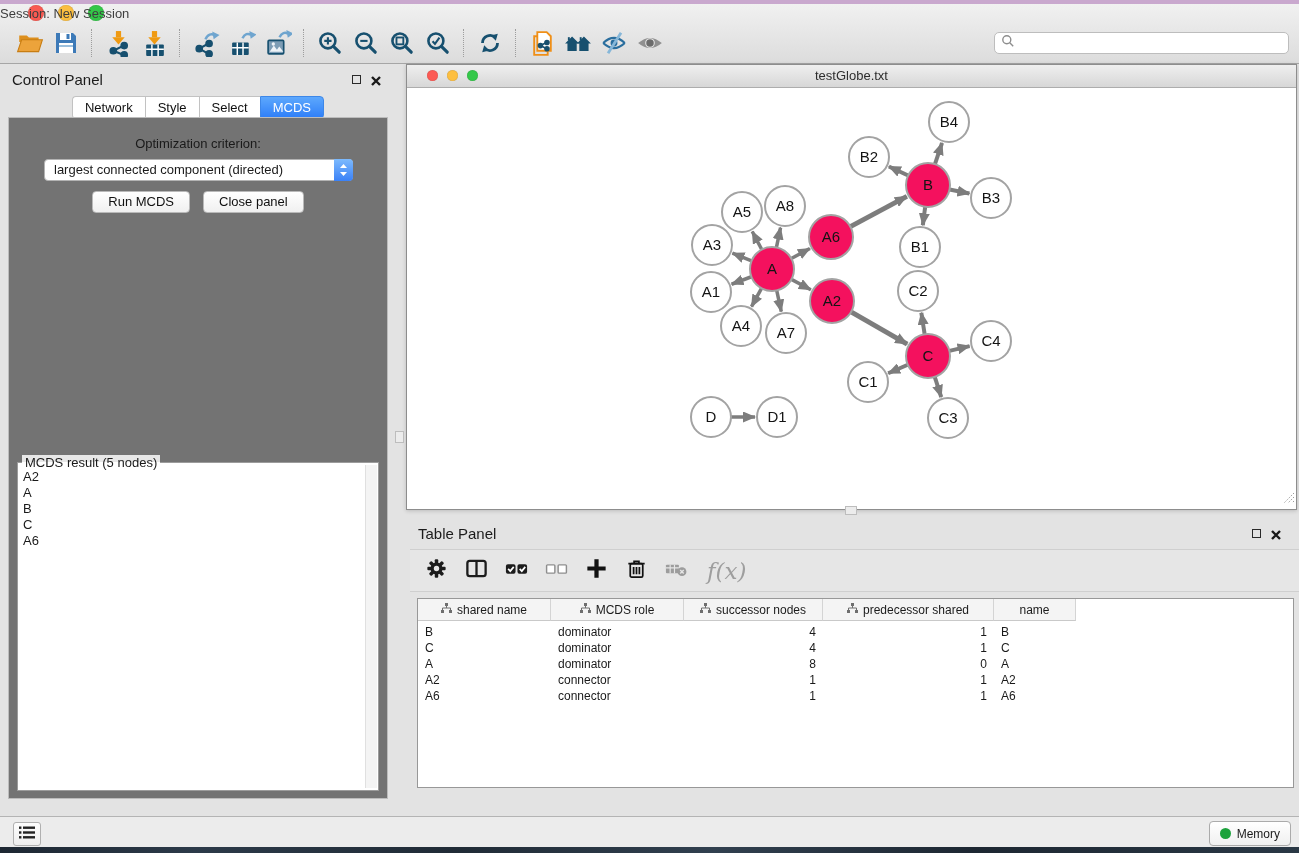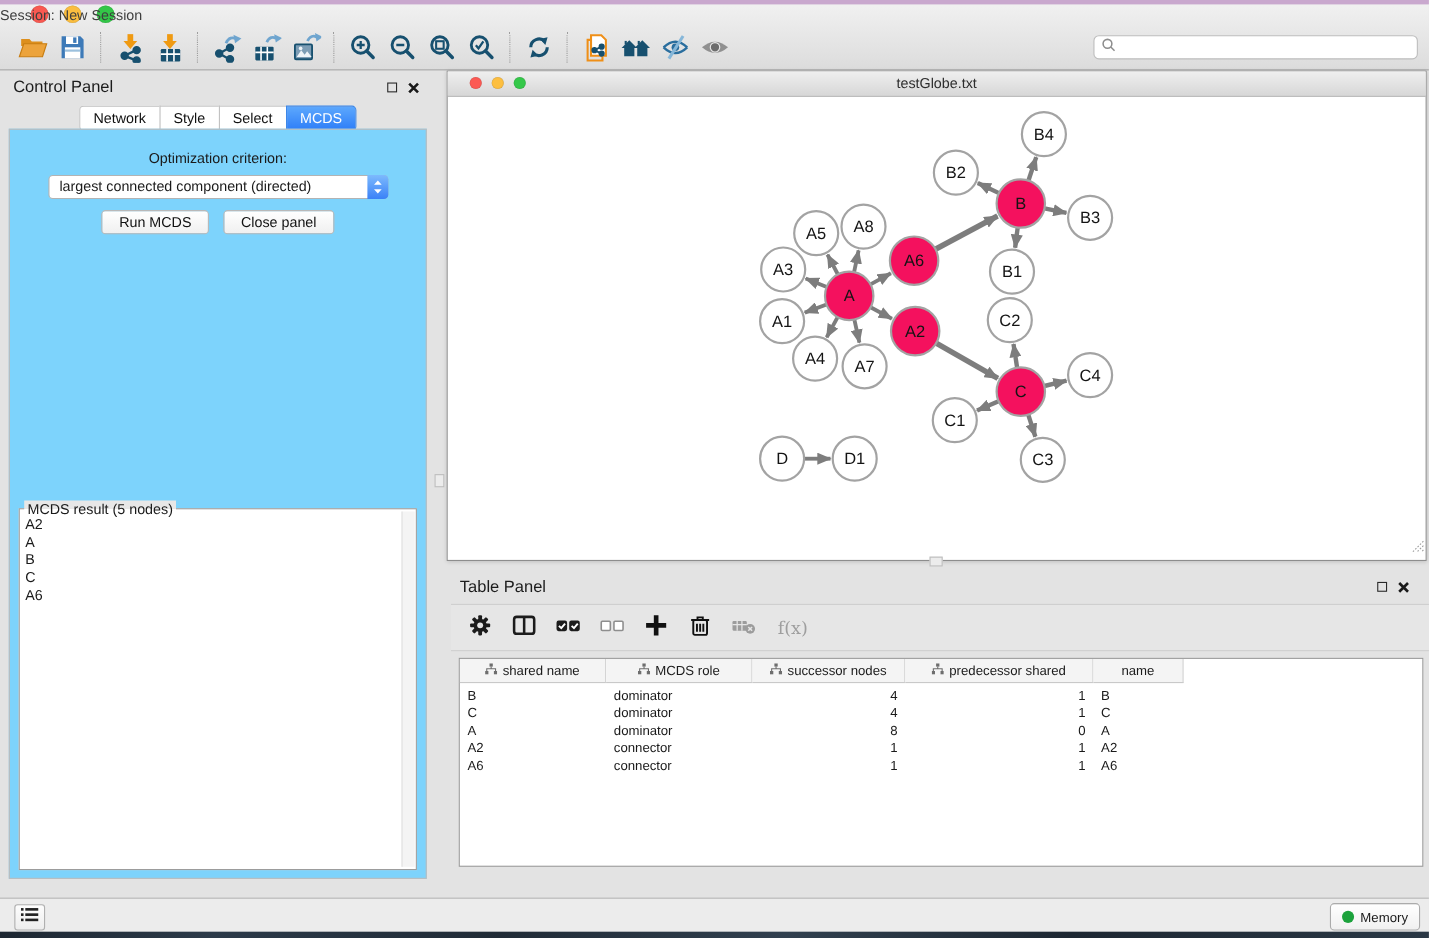--- a/index.html
+++ b/index.html
@@ -23,21 +23,21 @@
   .cpanel{position:absolute;left:4px;top:66px;width:388px;height:746px}
   .panel-title{position:absolute;left:8px;top:5px;font-size:15px;color:#1c1c1c}
   .float-ico{position:absolute;width:9px;height:9px;border:1.5px solid #2a2a2a;box-sizing:border-box;display:block}
   .pfloat{top:9px;right:31px}
   .pclose{position:absolute;top:7px;right:10px;width:12px;height:12px}
   .ctabs{position:absolute;top:30px;left:0;width:100%;display:flex;justify-content:center}
   .ctab{font-size:13px;line-height:15px;padding:3px 12px;background:#fff;border:1px solid #c2c2c2;border-right:none;color:#111}
   .ctab:first-child{border-radius:4px 0 0 4px}
   .ctab:last-child{border-right:1px solid #c2c2c2;border-radius:0 4px 4px 0}
   .ctab.active{background:linear-gradient(#5da8fd,#2e7ef8);color:#fff;border-color:#3d87e8}
-  .cbody{position:absolute;left:4px;right:4px;top:51px;bottom:13px;background:#7dd3fc;border:1px solid #bcbcbc}
+  .cbody{position:absolute;left:4px;right:4px;top:51px;bottom:13px;background:#737373;border:1px solid #bcbcbc}
   .opt-label{position:absolute;top:18px;left:0;width:100%;text-align:center;font-size:13px}
   .dropdown{position:absolute;left:35px;right:34px;top:41px;height:22px;background:#fff;border:1px solid #b3b3b3;
             border-radius:4px;font-size:13px;line-height:20px;padding-left:9px;box-sizing:border-box}
   .dd-step{position:absolute;right:-1px;top:-1px;width:19px;height:22px;border-radius:0 4px 4px 0;
            background:linear-gradient(#7dbafd,#3a81f7);display:flex;align-items:center;justify-content:center}
   .btn-row{position:absolute;top:73px;left:0;width:100%;display:flex;justify-content:center;gap:13px}
   .btn{height:22px;line-height:20px;border:1px solid #b9b9b9;border-radius:4px;background:linear-gradient(#ffffff,#f0f0f0);
        font-size:13px;padding:0 15px;color:#111}
   .mcds{position:absolute;left:8px;right:8px;top:344px;bottom:7px;border:1px solid #9c9c9c;background:#fff}
   .mcds-label{position:absolute;top:-8px;left:4px;font-size:13px;padding:0 3px;
@@ -54,21 +54,21 @@
   .n-red{left:20px;background:#fc5a54}.n-yellow{left:40px;background:#fdbf40}.n-green{left:60px;background:#35c84a}
   #graph{position:absolute;left:0;top:22px}
   .corner-grip{position:absolute;right:1px;bottom:1px}
   .vgrip{position:absolute;left:395px;top:431px;width:9px;height:12px;background:#ececec;border:1px solid #bdbdbd;box-sizing:border-box}
   .hgrip{position:absolute;left:845px;top:506px;width:12px;height:9px;background:#ececec;border:1px solid #bdbdbd;box-sizing:border-box;z-index:3}
   
   .tpanel{position:absolute;left:410px;top:520px;right:0;height:295px}
   .ttoolbar{position:absolute;left:0;right:0;top:29px;height:43px;background:#e6e6e6;
             border-top:1px solid #cfcfcf;border-bottom:1px solid #cfcfcf;display:flex;align-items:center;padding-left:13px;gap:13px;box-sizing:border-box}
   .tticon{width:27px;height:27px;display:flex;align-items:center;justify-content:center;flex:0 0 auto}
-  .fx{font-family:"DejaVu Serif",serif;font-size:16px;color:#9e9e9e;margin-left:4px}
+  .fx{font-family:"DejaVu Serif",serif;font-style:italic;font-size:23px;color:#9e9e9e;margin-left:4px}
   .ttable{position:absolute;left:7px;top:78px;width:875px;height:188px;border:1px solid #989898;background:#fff;
           box-sizing:content-box;font-size:12px;overflow:hidden}
   .thead{display:flex;height:22px}
   .th{box-sizing:border-box;background:#f4f4f4;border-right:1px solid #d4d4d4;border-bottom:1px solid #c9c9c9;
       display:flex;align-items:center;justify-content:center;gap:5px;color:#1b1b1b}
   .c0{width:133px}.c1{width:133px}.c2{width:139px}.c3{width:171px}.c4{width:82px}
   .trow{display:flex;height:16px;line-height:16px}
   .trow:first-child{margin-top:3px}
   .td{box-sizing:border-box;padding:0 7px;overflow:hidden;white-space:nowrap}
   .td.c2,.td.c3{text-align:right}

